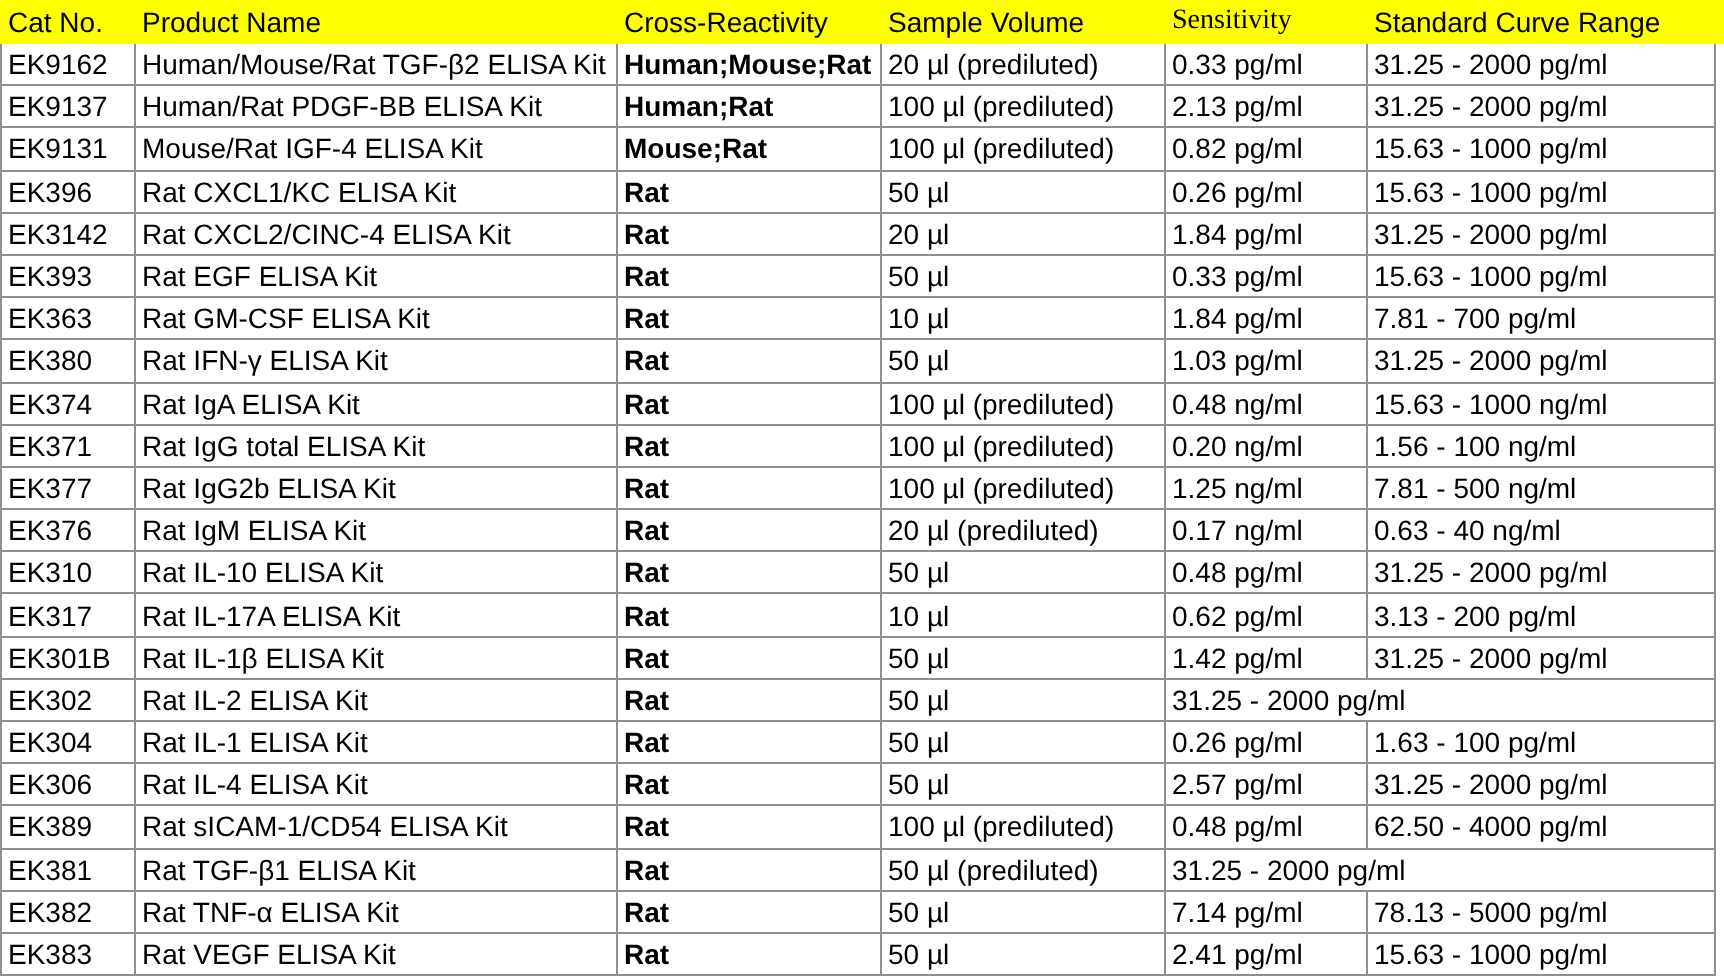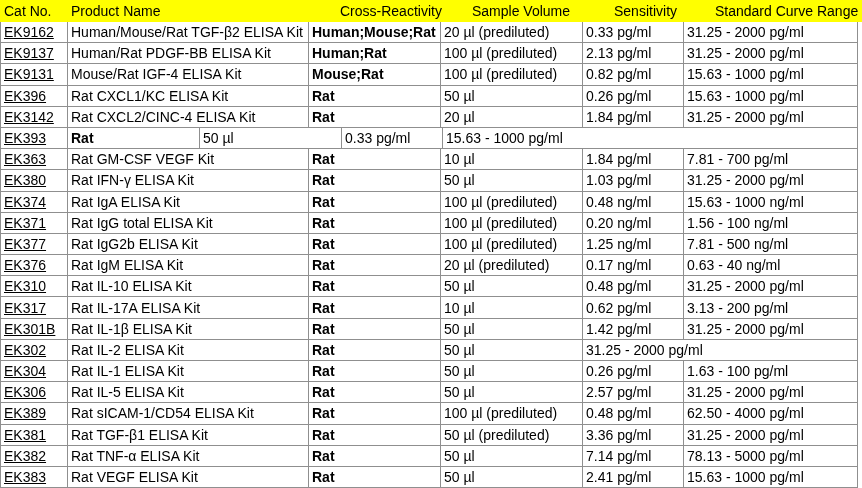--- a/index.html
+++ b/index.html
@@ -47,33 +47,33 @@
   .row-sep { border-top: 1px solid var(--grid, #8f8f8f); }
   .cell {
     height: 100%;
     display: flex;
     align-items: center;
     padding-left: 3px;
     white-space: nowrap;
     overflow: hidden;
     border-right: 1px solid var(--grid, #8f8f8f);
   }
-  .col-0 { width: 67px; text-decoration: underline; }
+  .col-0 { width: 67px; }
   .col-1 { width: 241px; }
   .col-2 { width: 132px; font-weight: bold; }
   .col-3 { width: 142px; }
   .col-4 { width: 101px; }
   .col-5 { flex: 1 1 auto; border-right: none; }
 
   
   .hcol-0 { width: 67px; }
   .hcol-1 { width: 241px; }
-  .hcol-2 { width: 132px; margin-left: 28px; }
+  .hcol-2 { width: 132px; }
   .hcol-3 { width: 142px; }
-  .hcol-4 { width: 101px; }
+  .hcol-4 { width: 101px; font-family: Liberation Serif, serif; }
   .hcol-5 { flex: 1 1 auto; }
 </style>
 </head>
 <body>
 
 <div id="sheet">
 
   <div class="header-row">
     <div class="header-cell hcol-0">Cat No.</div>
     <div class="header-cell hcol-1">Product Name</div>
@@ -119,28 +119,29 @@
       <div class="row row-sep">
         <div class="cell col-0">EK3142</div>
         <div class="cell col-1">Rat CXCL2/CINC-4 ELISA Kit</div>
         <div class="cell col-2">Rat</div>
         <div class="cell col-3">20 µl</div>
         <div class="cell col-4">1.84 pg/ml</div>
         <div class="cell col-5">31.25 - 2000 pg/ml</div>
       </div>
       <div class="row row-sep">
         <div class="cell col-0">EK393</div>
+        <div class="cell col-1">Rat EGF ELISA Kit</div>
         <div class="cell col-2">Rat</div>
         <div class="cell col-3">50 µl</div>
         <div class="cell col-4">0.33 pg/ml</div>
         <div class="cell col-5">15.63 - 1000 pg/ml</div>
       </div>
       <div class="row row-sep">
         <div class="cell col-0">EK363</div>
-        <div class="cell col-1">Rat GM-CSF VEGF Kit</div>
+        <div class="cell col-1">Rat GM-CSF ELISA Kit</div>
         <div class="cell col-2">Rat</div>
         <div class="cell col-3">10 µl</div>
         <div class="cell col-4">1.84 pg/ml</div>
         <div class="cell col-5">7.81 - 700 pg/ml</div>
       </div>
       <div class="row row-sep">
         <div class="cell col-0">EK380</div>
         <div class="cell col-1">Rat IFN-γ ELISA Kit</div>
         <div class="cell col-2">Rat</div>
         <div class="cell col-3">50 µl</div>
@@ -213,40 +214,39 @@
       <div class="row row-sep">
         <div class="cell col-0">EK304</div>
         <div class="cell col-1">Rat IL-1 ELISA Kit</div>
         <div class="cell col-2">Rat</div>
         <div class="cell col-3">50 µl</div>
         <div class="cell col-4">0.26 pg/ml</div>
         <div class="cell col-5">1.63 - 100 pg/ml</div>
       </div>
       <div class="row row-sep">
         <div class="cell col-0">EK306</div>
-        <div class="cell col-1">Rat IL-5 ELISA Kit</div>
+        <div class="cell col-1">Rat IL-4 ELISA Kit</div>
         <div class="cell col-2">Rat</div>
         <div class="cell col-3">50 µl</div>
         <div class="cell col-4">2.57 pg/ml</div>
         <div class="cell col-5">31.25 - 2000 pg/ml</div>
       </div>
       <div class="row row-sep">
         <div class="cell col-0">EK389</div>
         <div class="cell col-1">Rat sICAM-1/CD54 ELISA Kit</div>
         <div class="cell col-2">Rat</div>
         <div class="cell col-3">100 µl (prediluted)</div>
         <div class="cell col-4">0.48 pg/ml</div>
         <div class="cell col-5">62.50 - 4000 pg/ml</div>
       </div>
       <div class="row row-sep">
         <div class="cell col-0">EK381</div>
         <div class="cell col-1">Rat TGF-β1 ELISA Kit</div>
         <div class="cell col-2">Rat</div>
         <div class="cell col-3">50 µl (prediluted)</div>
-        <div class="cell col-4">3.36 pg/ml</div>
         <div class="cell col-5">31.25 - 2000 pg/ml</div>
       </div>
       <div class="row row-sep">
         <div class="cell col-0">EK382</div>
         <div class="cell col-1">Rat TNF-α ELISA Kit</div>
         <div class="cell col-2">Rat</div>
         <div class="cell col-3">50 µl</div>
         <div class="cell col-4">7.14 pg/ml</div>
         <div class="cell col-5">78.13 - 5000 pg/ml</div>
       </div>

